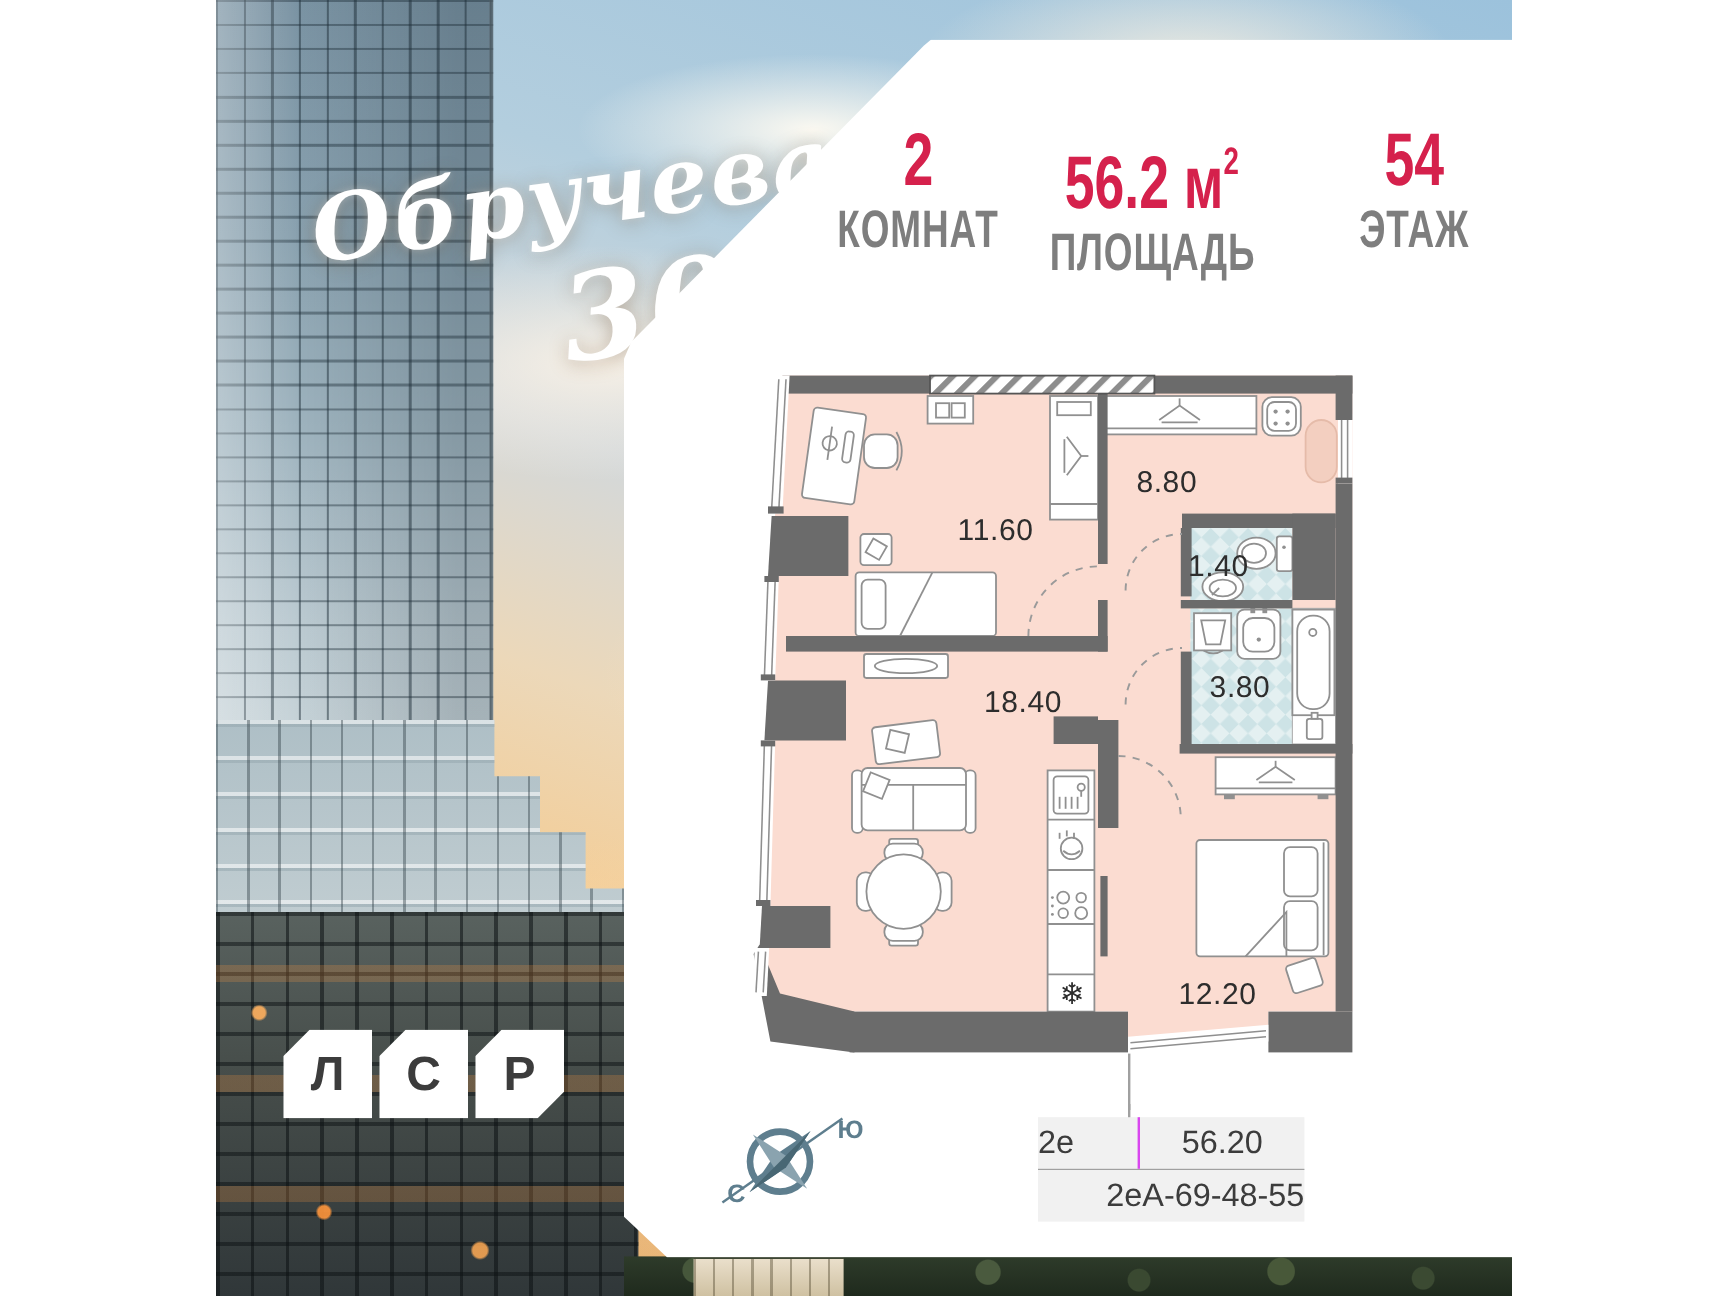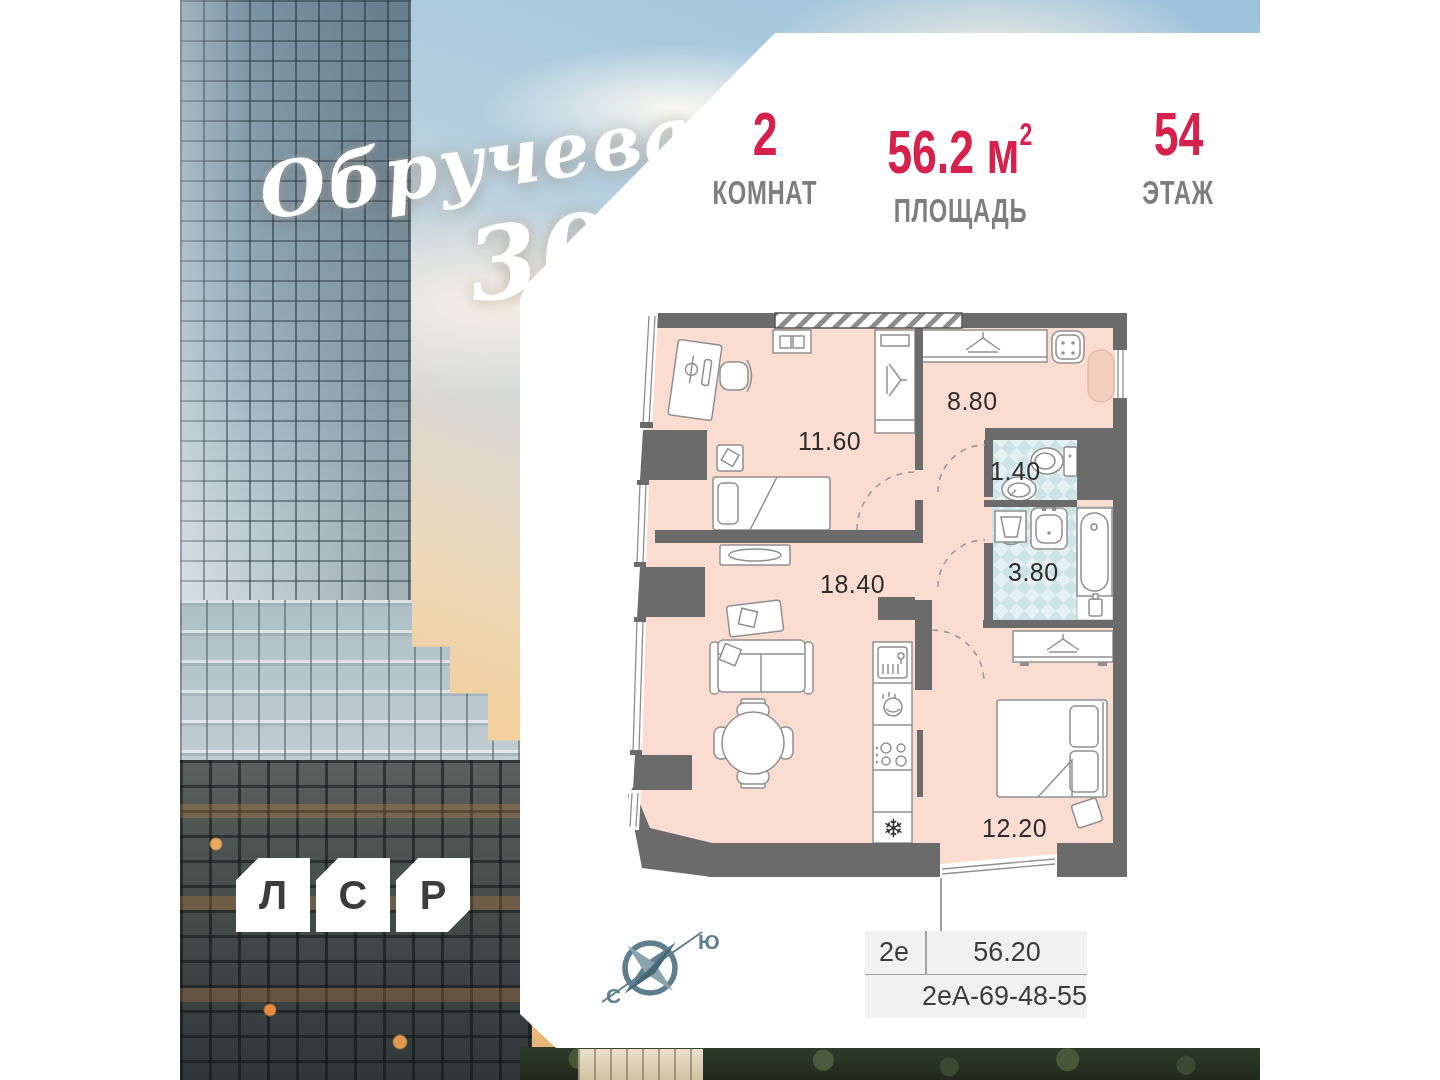--- a/index.html
+++ b/index.html
@@ -69,21 +69,21 @@
     clip-path:polygon(256px 0,100% 0,100% 100%,36px 100%,0 calc(100% - 34px),0 266px,6px 252px,250px 5px);}
 
   
   .stat{position:absolute;top:100px;display:flex;flex-direction:column;align-items:center;}
   .stat-rooms{left:665px;width:200px;}
   .stat-area{left:830px;width:260px;}
   .stat-floor{left:1078px;width:200px;text-align:center;}
   .stat-value{font-weight:bold;color:#d5214c;font-size:62px;line-height:68px;white-space:nowrap;}
   .sqx{display:inline-block;transform:scaleX(.72);}
   .stat-value sup{font-size:32px;vertical-align:28px;}
-  .stat-label{font-weight:bold;color:#7e7e7e;font-size:34px;line-height:40px;margin-top:4px;white-space:nowrap;}
+  .stat-label{font-weight:bold;color:#7e7e7e;font-size:44px;line-height:40px;margin-top:4px;white-space:nowrap;}
   .sqx2{display:inline-block;transform:scaleX(.70);letter-spacing:1px;}
 
   
   .plan{position:absolute;left:620px;top:300px;width:550px;height:625px;}
   .plan text{font-family:"Liberation Sans",sans-serif;font-size:25px;fill:#2d2d2d;letter-spacing:.5px;}
   .plan .furn{fill:#ffffff;stroke:#909090;stroke-width:1.5;}
   .plan .fline{stroke:#909090;stroke-width:1.5;fill:none;}
   .plan .wall{fill:#6b6b6b;}
   .plan .arc{fill:none;stroke:#9a9a9a;stroke-width:1.6;stroke-dasharray:6 6;}
   .plan .winline{stroke:#8f8f8f;stroke-width:1.3;}
@@ -92,22 +92,22 @@
   .compass{position:absolute;left:580px;top:918px;width:150px;height:100px;}
   .cmp-label{position:absolute;color:#5e7e8e;font-weight:bold;font-size:21px;}
   .cmp-s{left:698px;top:930px;}
   .cmp-n{left:606px;top:984px;}
 
   
   .leader{position:absolute;left:940px;top:920px;width:2px;height:12px;background:#a0a0a0;}
   .unit-table{position:absolute;left:865px;top:931px;width:222px;height:87px;background:#f1f1f1;
     color:#3c3c3c;font-size:27px;}
   .ut-row1{display:flex;height:43px;align-items:center;}
-  .ut-cell-type{width:60px;text-align:right;padding-right:16px;box-sizing:border-box;}
-  .ut-cell-area{flex:1;text-align:center;border-left:2px solid #a3a3a3;height:100%;line-height:43px;}
+  .ut-cell-type{width:83px;padding-right:16px;box-sizing:border-box;}
+  .ut-cell-area{flex:1;text-align:center;border-left:2px solid #d946ef;height:100%;line-height:43px;}
   .ut-div{height:1px;background:#a0a0a0;}
   .ut-row2{height:43px;text-align:right;line-height:43px;}
 
   
   .brand{position:absolute;left:236px;top:858px;display:flex;gap:6px;}
   .tile{width:74px;height:74px;background:#ffffff;display:flex;align-items:center;justify-content:center;
     font-weight:bold;font-size:40px;color:#3c3c3c;
     clip-path:polygon(30% 0,100% 0,100% 100%,0 100%,0 30%);}
   .tile-last{clip-path:polygon(30% 0,100% 0,100% 70%,70% 100%,0 100%,0 30%);}
 </style>

